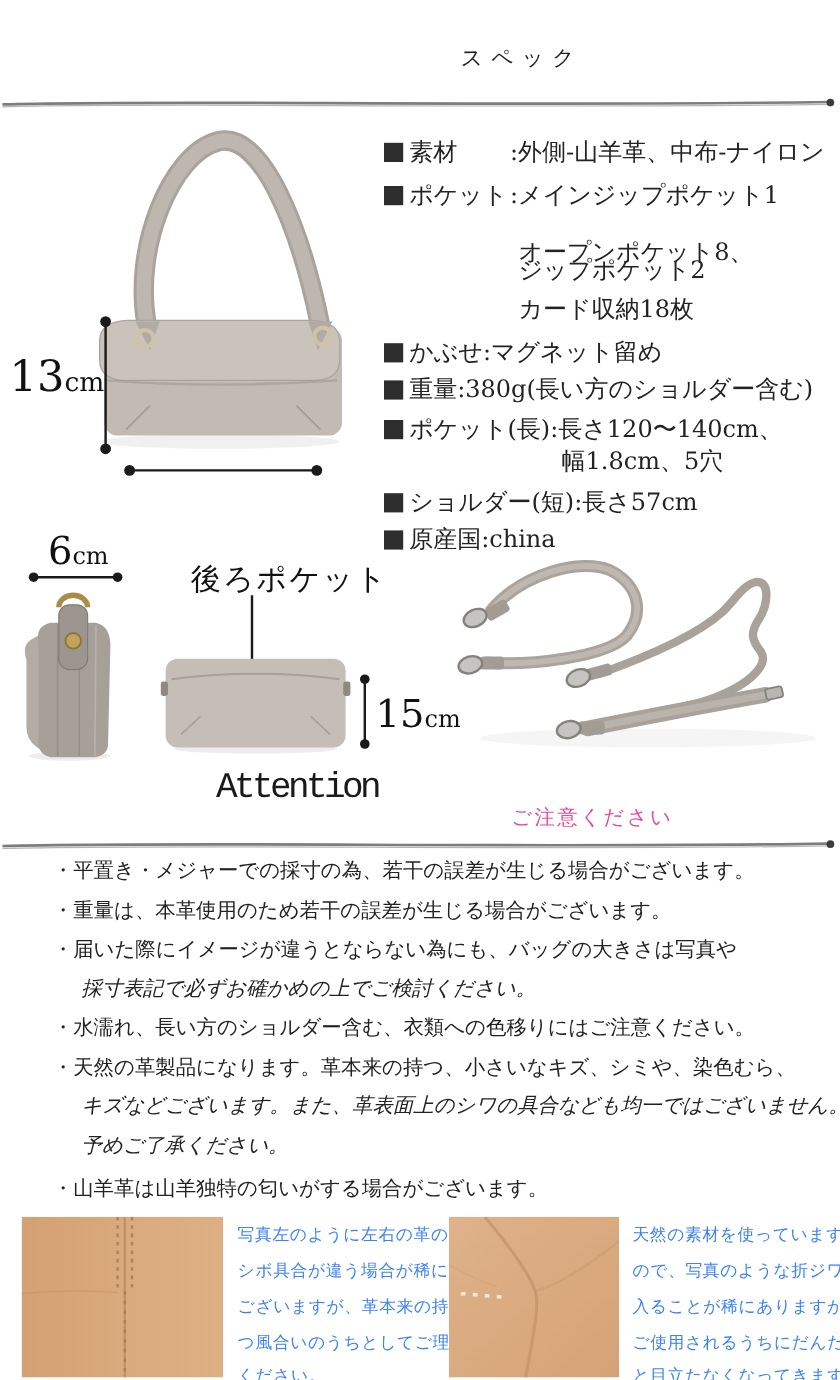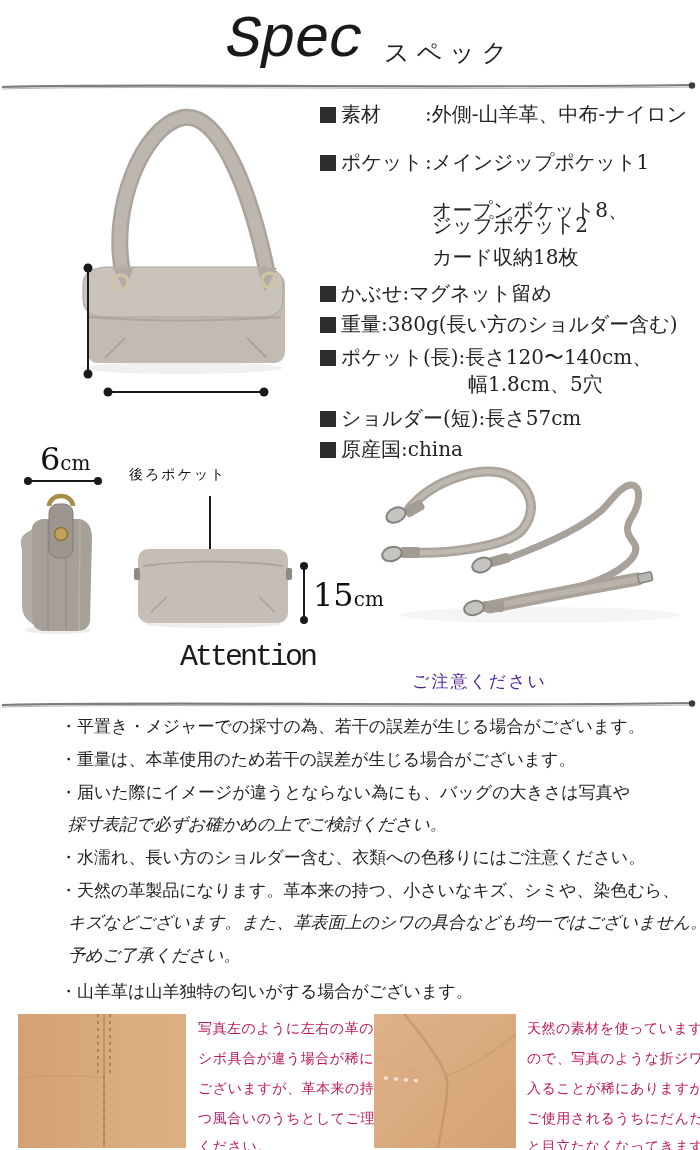--- a/index.html
+++ b/index.html
@@ -3,53 +3,52 @@
 <meta charset="utf-8">
 <style>
   html,body{margin:0;padding:0;background:#fff;}
   .page{position:relative;width:700px;height:1150px;background:#fff;overflow:hidden;
         font-family:"DejaVu Serif","Liberation Serif",serif;color:#1e1e1e;}
   .abs{position:absolute;}
 
   
   .h-en{font-family:"Liberation Mono","DejaVu Sans Mono",monospace;color:#1a1a1a;}
   .spec-en{left:226px;top:6px;font-size:60px;font-style:italic;letter-spacing:-2px;}
-  .spec-ja{left:384px;top:36px;font-size:25px;letter-spacing:7px;color:#222;}
+  .spec-ja{left:384px;top:36px;font-size:18px;letter-spacing:7px;color:#222;}
   .att-en{left:180px;top:640px;font-size:30px;letter-spacing:-3px;}
-  .att-ja{left:412px;top:670px;font-size:17px;letter-spacing:2px;color:#4c1d95;}
+  .att-ja{left:426px;top:670px;font-size:17px;letter-spacing:2px;color:#ec4899;}
 
   
   .spec-row{position:absolute;left:320px;height:26px;font-size:20px;line-height:24px;white-space:nowrap;color:#232323;}
   .sq{display:inline-block;width:16px;height:16px;background:#2d2d2d;margin-right:5px;vertical-align:-2px;}
   .spec-label.pad{display:inline-block;width:84px;}
   .cont{left:432px;}
   .cont2{left:468px;}
 
   
   .dim{white-space:nowrap;color:#111;}
   .dim .num{font-size:36px;}
   .dim .unit{font-size:22px;}
   .dim-s .num{font-size:32px;}
   .dim-s .unit{font-size:20px;}
 
-  .pocket-label{left:129px;top:466px;font-size:14px;letter-spacing:2px;color:#111;}
-
-  
-  .note-line{position:absolute;left:60px;font-size:17px;line-height:22px;white-space:nowrap;color:#222;}
+  .pocket-label{left:159px;top:466px;font-size:25px;letter-spacing:2px;color:#111;}
+
+  
+  .note-line{position:absolute;left:44px;font-size:17px;line-height:22px;white-space:nowrap;color:#222;}
   .note-cont{left:68px;font-style:italic;}
 
   
-  .cap-line{position:absolute;font-size:14px;letter-spacing:0.5px;white-space:nowrap;color:#be185d;}
+  .cap-line{position:absolute;font-size:14px;letter-spacing:0.5px;white-space:nowrap;color:#3b82f6;}
 </style>
 </head>
 <body>
 
 <div class="page">
 
-  <div class="abs h-en spec-en">Spec</div>
   <div class="abs spec-ja">スペック</div>
 
   <svg class="abs" style="left:0;top:80px" width="700" height="12">
     <path d="M2,7 C150,3 380,9 692,5" stroke="#7d7d7d" stroke-width="2.2" fill="none"></path>
     <path d="M2,9 C150,5 380,11 690,7" stroke="#b5b5b5" stroke-width="1" fill="none"></path>
     <circle cx="692" cy="5.5" r="3.2" fill="#3c3c3c"></circle>
   </svg>
 
   <svg class="abs" style="left:55px;top:98px" width="250" height="315" viewBox="0 0 250 315">
     <path d="M68,176 C54,110 88,30 126,20 C164,10 196,95 212,174" stroke="#a9a39c" stroke-width="17" fill="none" stroke-linecap="round"></path>
@@ -64,29 +63,32 @@
     <path d="M222,170 L202,170 L210,194 Z" fill="#b1aba4"></path>
     <circle cx="66" cy="184" r="7" fill="none" stroke="#cfc3a6" stroke-width="3.5"></circle>
     <circle cx="214" cy="182" r="7" fill="none" stroke="#cfc3a6" stroke-width="3.5"></circle>
   </svg>
 
   <svg class="abs" style="left:78px;top:260px" width="20" height="122">
     <line x1="10" y1="8" x2="10" y2="114" stroke="#1a1a1a" stroke-width="2"></line>
     <circle cx="10" cy="8" r="4.5" fill="#1a1a1a"></circle>
     <circle cx="10" cy="114" r="4.5" fill="#1a1a1a"></circle>
   </svg>
+  <div class="abs dim" style="left:8px;top:294px">
+    <span class="num">13</span><span class="unit">cm</span>
+  </div>
 
   <svg class="abs" style="left:100px;top:382px" width="172" height="20">
     <line x1="8" y1="10" x2="164" y2="10" stroke="#1a1a1a" stroke-width="2"></line>
     <circle cx="8" cy="10" r="4.5" fill="#1a1a1a"></circle>
     <circle cx="164" cy="10" r="4.5" fill="#1a1a1a"></circle>
   </svg>
 
   <div>
-    <div class="spec-row" style="top:102px"><span class="sq"></span><span class="spec-label pad">素材</span><span>:</span><span>外側-山羊革、中布-ナイロン</span></div>
+    <div class="spec-row" style="top:114px"><span class="sq"></span><span class="spec-label pad">素材</span><span>:</span><span>外側-山羊革、中布-ナイロン</span></div>
     <div class="spec-row" style="top:150px"><span class="sq"></span><span class="spec-label pad">ポケット</span><span>:</span><span>メインジップポケット1</span></div>
     <div class="spec-row cont" style="top:198px"><span>オープンポケット8、</span></div>
     <div class="spec-row cont" style="top:213px"><span>ジップポケット2</span></div>
     <div class="spec-row cont" style="top:245px"><span>カード収納18枚</span></div>
     <div class="spec-row" style="top:281px"><span class="sq"></span><span class="spec-label">かぶせ</span><span>:</span><span>マグネット留め</span></div>
     <div class="spec-row" style="top:312px"><span class="sq"></span><span class="spec-label">重量</span><span>:</span><span>380g(長い方のショルダー含む)</span></div>
     <div class="spec-row" style="top:345px"><span class="sq"></span><span class="spec-label">ポケット(長)</span><span>:</span><span>長さ120〜140cm、</span></div>
     <div class="spec-row cont2" style="top:372px"><span>幅1.8cm、5穴</span></div>
     <div class="spec-row" style="top:406px"><span class="sq"></span><span class="spec-label">ショルダー(短)</span><span>:</span><span>長さ57cm</span></div>
     <div class="spec-row" style="top:437px"><span class="sq"></span><span class="spec-label">原産国</span><span>:</span><span>china</span></div>

